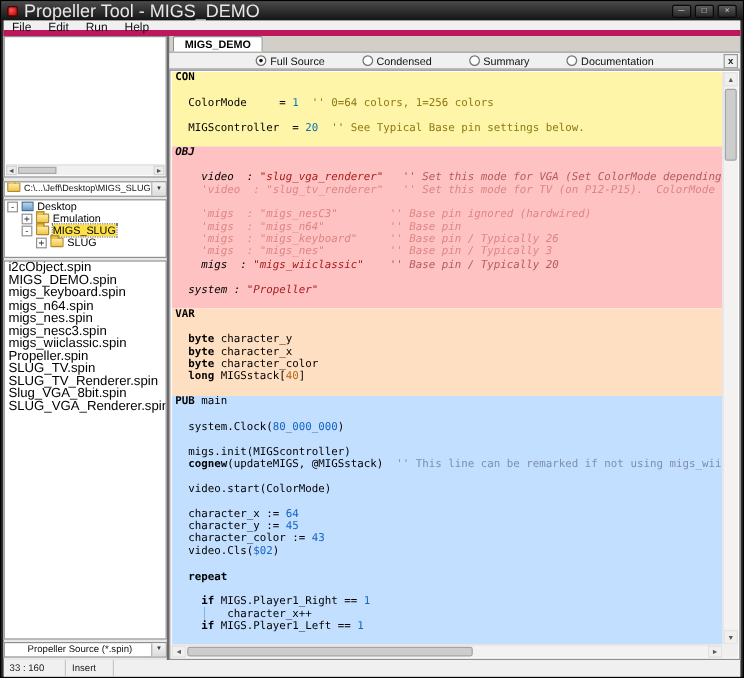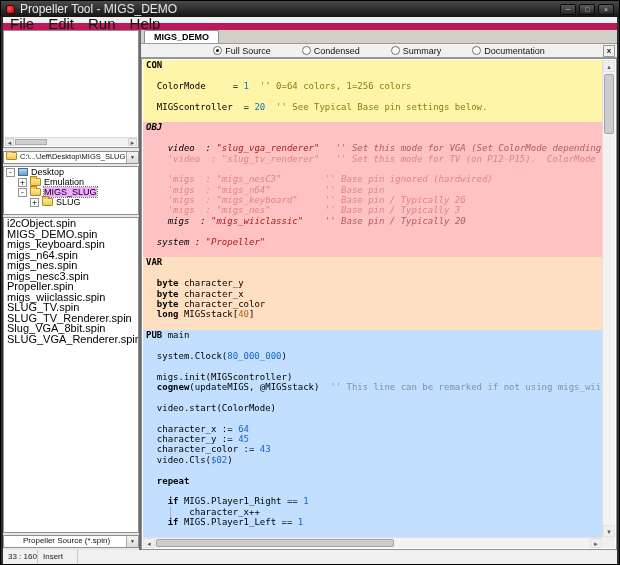--- a/index.html
+++ b/index.html
@@ -1,45 +1,45 @@
 <!DOCTYPE html>
 <html><head>
 <meta charset="utf-8">
 <style>
   *{margin:0;padding:0;box-sizing:border-box}
   html,body{width:620px;height:565px;overflow:hidden;background:#1d1d1d;font-family:"Liberation Sans",sans-serif}
   .window{position:absolute;inset:0;background:#2e2e2e;border:1px solid #000}
 
   .titlebar{position:absolute;left:0;top:0;width:100%;height:16px;background:linear-gradient(#4a4a4a,#141414);display:flex;align-items:center;padding:0 5px;gap:5px}
   .app-icon{width:9px;height:9px;border-radius:2px;background:radial-gradient(circle at 35% 35%,#f55,#a00);border:1px solid #500;flex:none}
-  .title-text{color:#e8e8e8;font-size:12px;white-space:nowrap}
+  .title-text{color:#e8e8e8;font-size:15px;white-space:nowrap}
   .win-btns{margin-left:auto;display:flex;gap:3px}
   .win-btn{width:16px;height:11px;background:linear-gradient(#5a5a5a,#262626);border:1px solid #0a0a0a;border-radius:2px;color:#cfcfcf;font-size:7px;line-height:10px;text-align:center}
 
-  .menubar{position:absolute;left:2px;right:2px;top:16px;height:13px;background:#f0f0f0;display:flex;font-size:15px;color:#111;border-bottom:7px solid #be185d}
+  .menubar{position:absolute;left:2px;right:2px;top:16px;height:13px;background:#f0f0f0;display:flex;font-size:10px;color:#111;border-bottom:5px solid #be185d}
   .menu-item{padding:0 7px;line-height:13px}
 
   .main{position:absolute;left:2px;right:2px;top:29px;height:520px;background:#6b6b6b}
 
   .sidebar{position:absolute;left:0;top:0;width:136px;height:520px;background:#e8e8e8}
   .panel{background:#fff;border:1px solid #8f8f8f;position:absolute;left:0;width:136px}
   .objview{top:0;height:118px}
   .mini-hscroll{position:absolute;left:1px;right:1px;bottom:1px;height:9px;background:#f1f1f1;border-top:1px solid #dcdcdc;font-size:6px;color:#555}
   .mini-arrow{position:absolute;top:0;width:9px;height:8px;text-align:center;line-height:8px;background:#ededed;border:1px solid #d2d2d2}
   .mini-thumb{position:absolute;top:1px;height:6px;background:#cfcfcf;border:1px solid #aaa}
 
   .combo{position:absolute;left:0;width:136px;height:13px;background:#fff;border:1px solid #8f8f8f;display:flex;font-size:7.5px;overflow:hidden;white-space:nowrap;color:#111}
   .combo-text{flex:1;overflow:hidden}
   .combo-drop{flex:none;width:12px;height:100%;background:linear-gradient(#f4f4f4,#dcdcdc);border-left:1px solid #aaa;font-size:5px;line-height:11px;text-align:center;color:#333}
   .path-combo{top:121px}
   .filter-combo{top:505px;font-size:8px}
 
   .treeview{top:136px;height:49px;overflow:hidden}
   .tree-row{height:10px;line-height:10px;font-size:9px;white-space:nowrap;display:flex;align-items:center}
-  .tree-row.sel .tree-label{background:#f0abfc;outline:1px dotted #777}
+  .tree-row.sel .tree-label{background:#fde047;outline:1px dotted #777}
   .expander{flex:none;width:9px;height:9px;border:1px solid #919191;background:#fff;font-size:8px;line-height:7px;text-align:center;margin-right:3px;font-family:"DejaVu Sans Mono",monospace;color:#333}
   .folder-icon{flex:none;width:11px;height:8px;background:linear-gradient(#ffeaa4,#f3c64a);border:1px solid #b08a26;border-radius:1px;margin-right:3px;position:relative}
   .folder-icon::before{content:"";position:absolute;left:-1px;top:-3px;width:5px;height:2px;background:#f3c64a;border:1px solid #b08a26;border-bottom:none}
   .desktop-icon{flex:none;width:10px;height:8px;background:linear-gradient(#bcd6ee,#6f9cc6);border:1px solid #3c6e9e;margin-right:3px}
 
   .filelist{top:187px;height:316px;overflow:hidden}
   .file-item{height:10.5px;line-height:10.5px;font-size:11px;padding-left:3px;white-space:nowrap;color:#000}
 
   .editorpane{position:absolute;left:138px;right:0;top:0;height:520px}
   .tabbar{position:absolute;left:0;top:0;width:100%;height:14px;background:#d2cfc9;display:flex;align-items:flex-start;padding-left:3px;border-bottom:1px solid #9a9a9a}
@@ -136,22 +136,22 @@
           </div>
         </div>
 
       <div class="panel filelist">
           <div class="file-item">i2cObject.spin</div>
           <div class="file-item">MIGS_DEMO.spin</div>
           <div class="file-item">migs_keyboard.spin</div>
           <div class="file-item">migs_n64.spin</div>
           <div class="file-item">migs_nes.spin</div>
           <div class="file-item">migs_nesc3.spin</div>
+          <div class="file-item">migs_wiiclassic.spin</div>
           <div class="file-item">Propeller.spin</div>
-          <div class="file-item">migs_wiiclassic.spin</div>
           <div class="file-item">SLUG_TV.spin</div>
           <div class="file-item">SLUG_TV_Renderer.spin</div>
           <div class="file-item">Slug_VGA_8bit.spin</div>
           <div class="file-item">SLUG_VGA_Renderer.spin</div>
         </div>
 
       <div class="combo filter-combo">
         <span class="combo-text" style="padding-left:19px">Propeller Source (*.spin)</span>
         <span class="combo-drop">▼</span>
       </div>
@@ -252,18 +252,18 @@
           <div class="hthumb"></div>
           <div class="hsb-btn" style="right:0">►</div>
         </div>
 
         <div class="sb-corner"></div>
       </div>
     </div>
   </div>
 
   <div class="statusbar">
-    <div class="status-cell" style="width:35px">33 : 160</div>
+    <div class="status-cell" style="width:52px">33 : 160</div>
     <div class="status-cell" style="width:40px">Insert</div>
     <div class="status-cell" style="flex:1;border-right:none"></div>
   </div>
 
 </div>
 
 </body></html>

